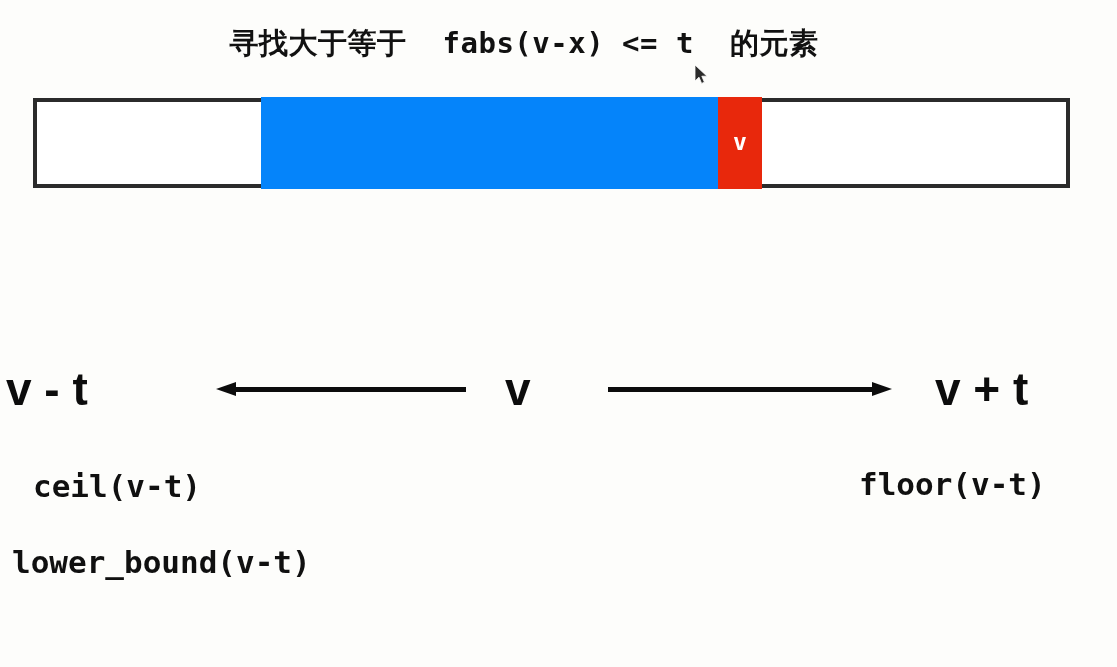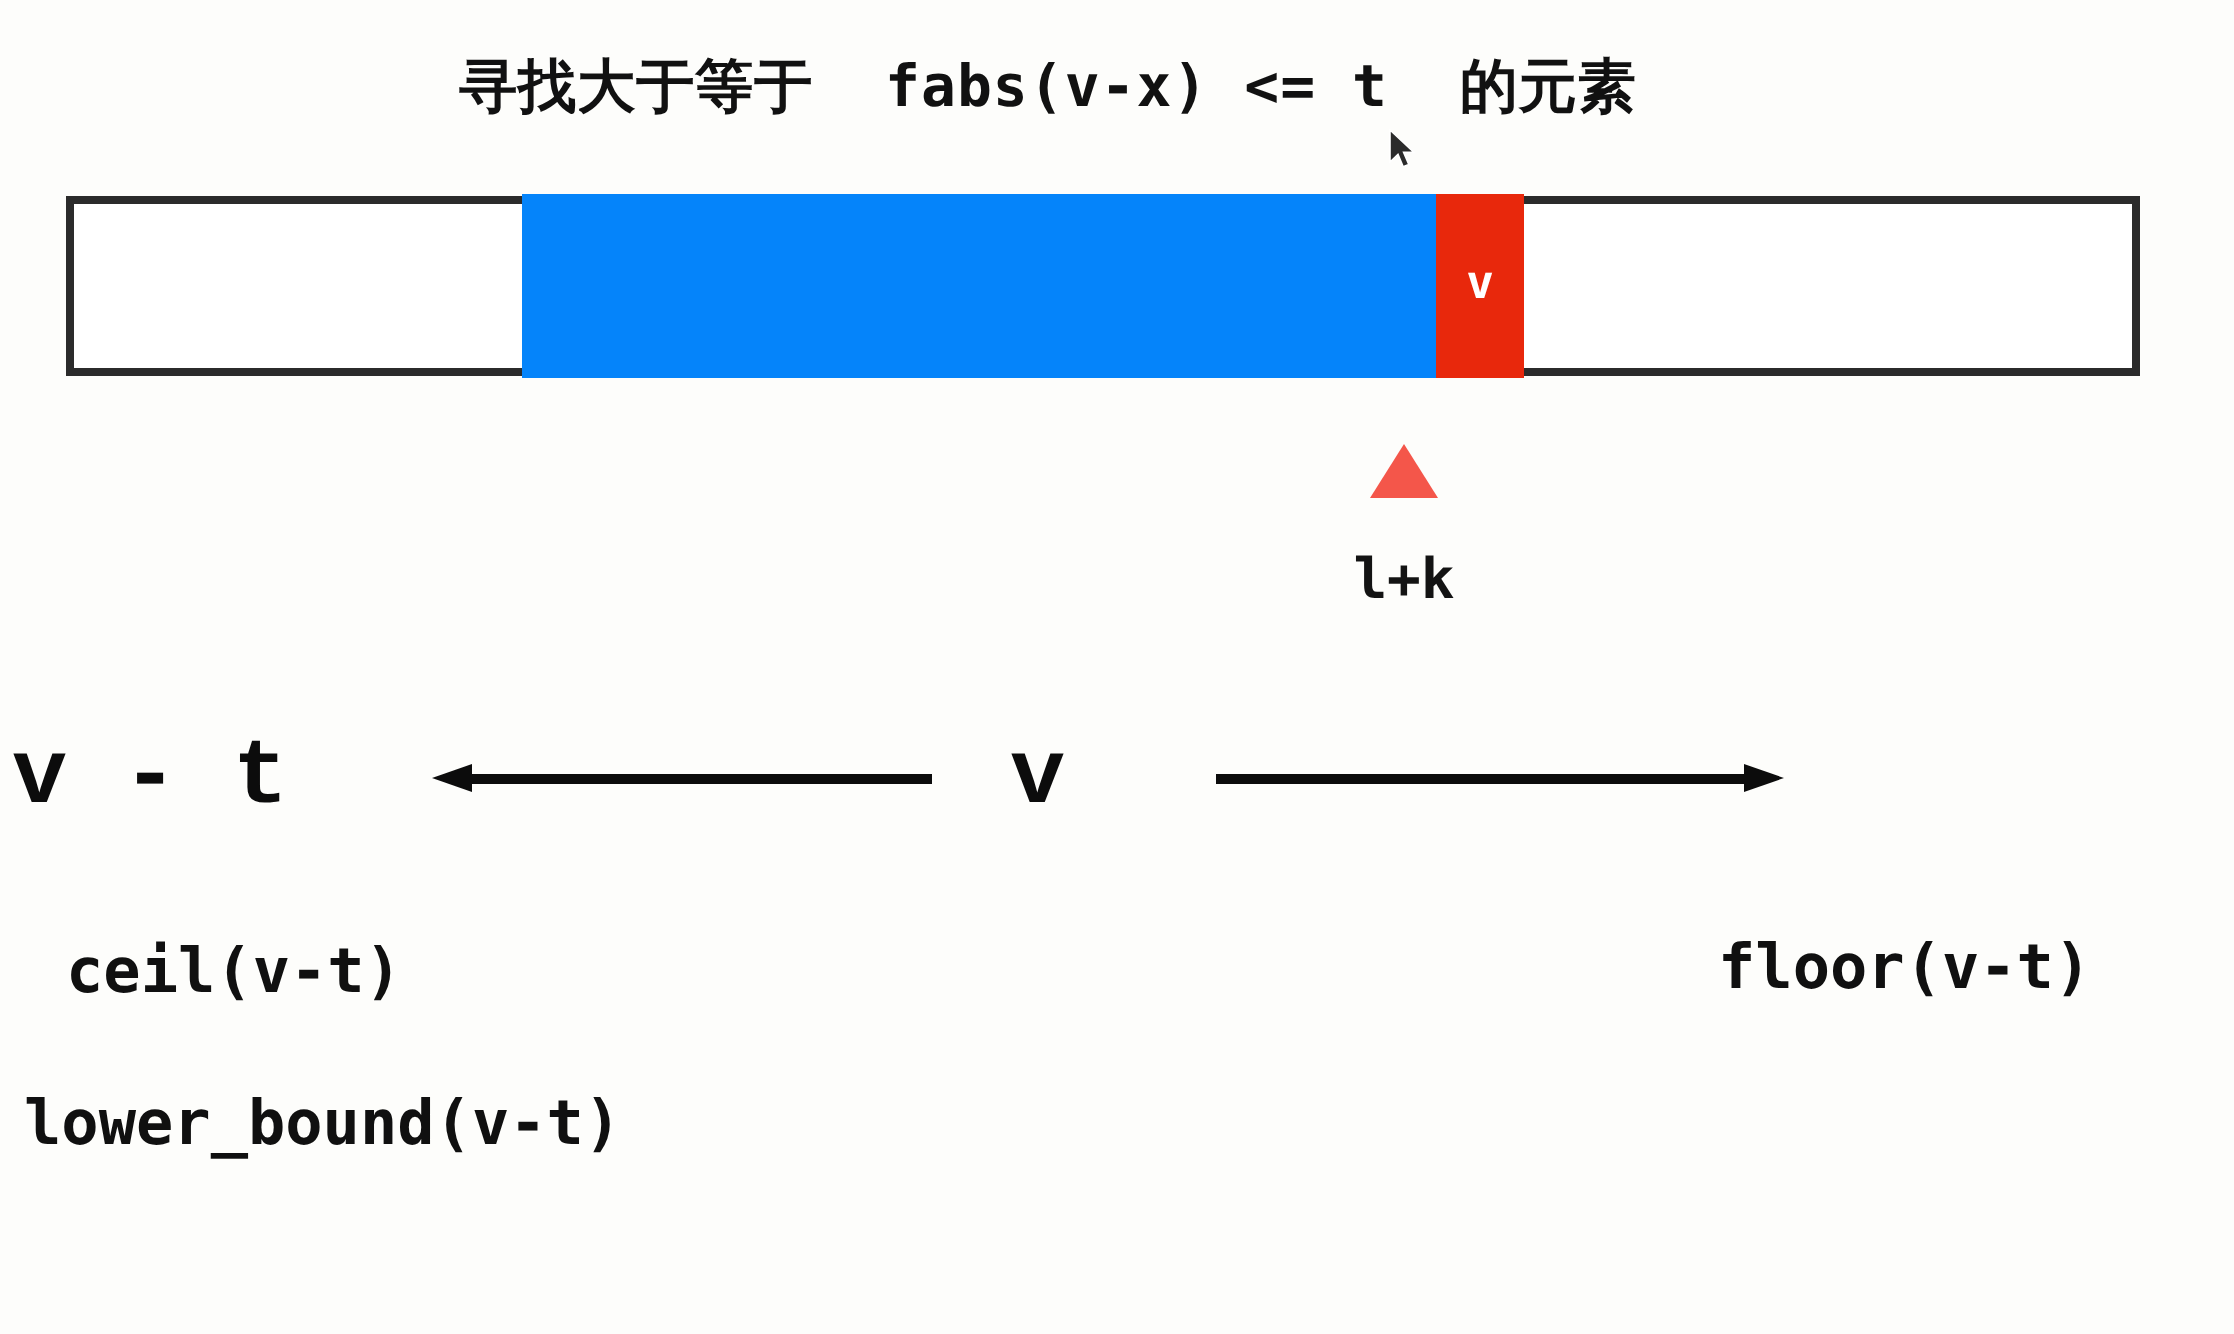--- a/index.html
+++ b/index.html
@@ -110,21 +110,21 @@
   
   .range-row {
     position: absolute;
     left: 0;
     top: 352px;
     width: 1117px;
     height: 74px;
   }
   .range-text {
     position: absolute;
-    font-family: Liberation Mono, monospace;
+    font-family: Liberation Sans, sans-serif;
     font-size: 46px;
     font-weight: 700;
     color: #0c0c0c;
     white-space: pre;
     line-height: 74px;
   }
   #range-low  { left: 6px;  top: 0; }
   #range-mid  { left: 505px; top: 0; }
   #range-high { left: 935px; top: 0; }
 
@@ -193,40 +193,37 @@
 
   <div class="bar-wrap">
     <div class="bar-frame"></div>
     <div class="seg-blue"></div>
     <div class="seg-red">
       <span class="seg-red-label">v</span>
     </div>
   </div>
 
 
-  <div class="marker" id="marker-lk">
-    <div class="tri"></div>
-    <div class="mlabel">l+k</div>
-  </div>
 
   <div class="range-row">
     <div class="range-text" id="range-low">v - t</div>
 
     <div class="arrow" id="arrow-left">
       <div class="head"></div>
       <div class="shaft"></div>
     </div>
 
     <div class="range-text" id="range-mid">v</div>
 
     <div class="arrow" id="arrow-right">
       <div class="shaft"></div>
       <div class="head"></div>
     </div>
 
+    <div class="range-text" id="range-high">v + t</div>
   </div>
 
   <div class="fn" id="fn-lower">lower_bound(v-t)</div>
 
   <div class="fn" id="fn-ceil">ceil(v-t)</div>
 
   <div class="fn" id="fn-floor">floor(v-t)</div>
 
   <div class="cursor">
     <svg width="16" height="22" viewBox="0 0 16 22">

